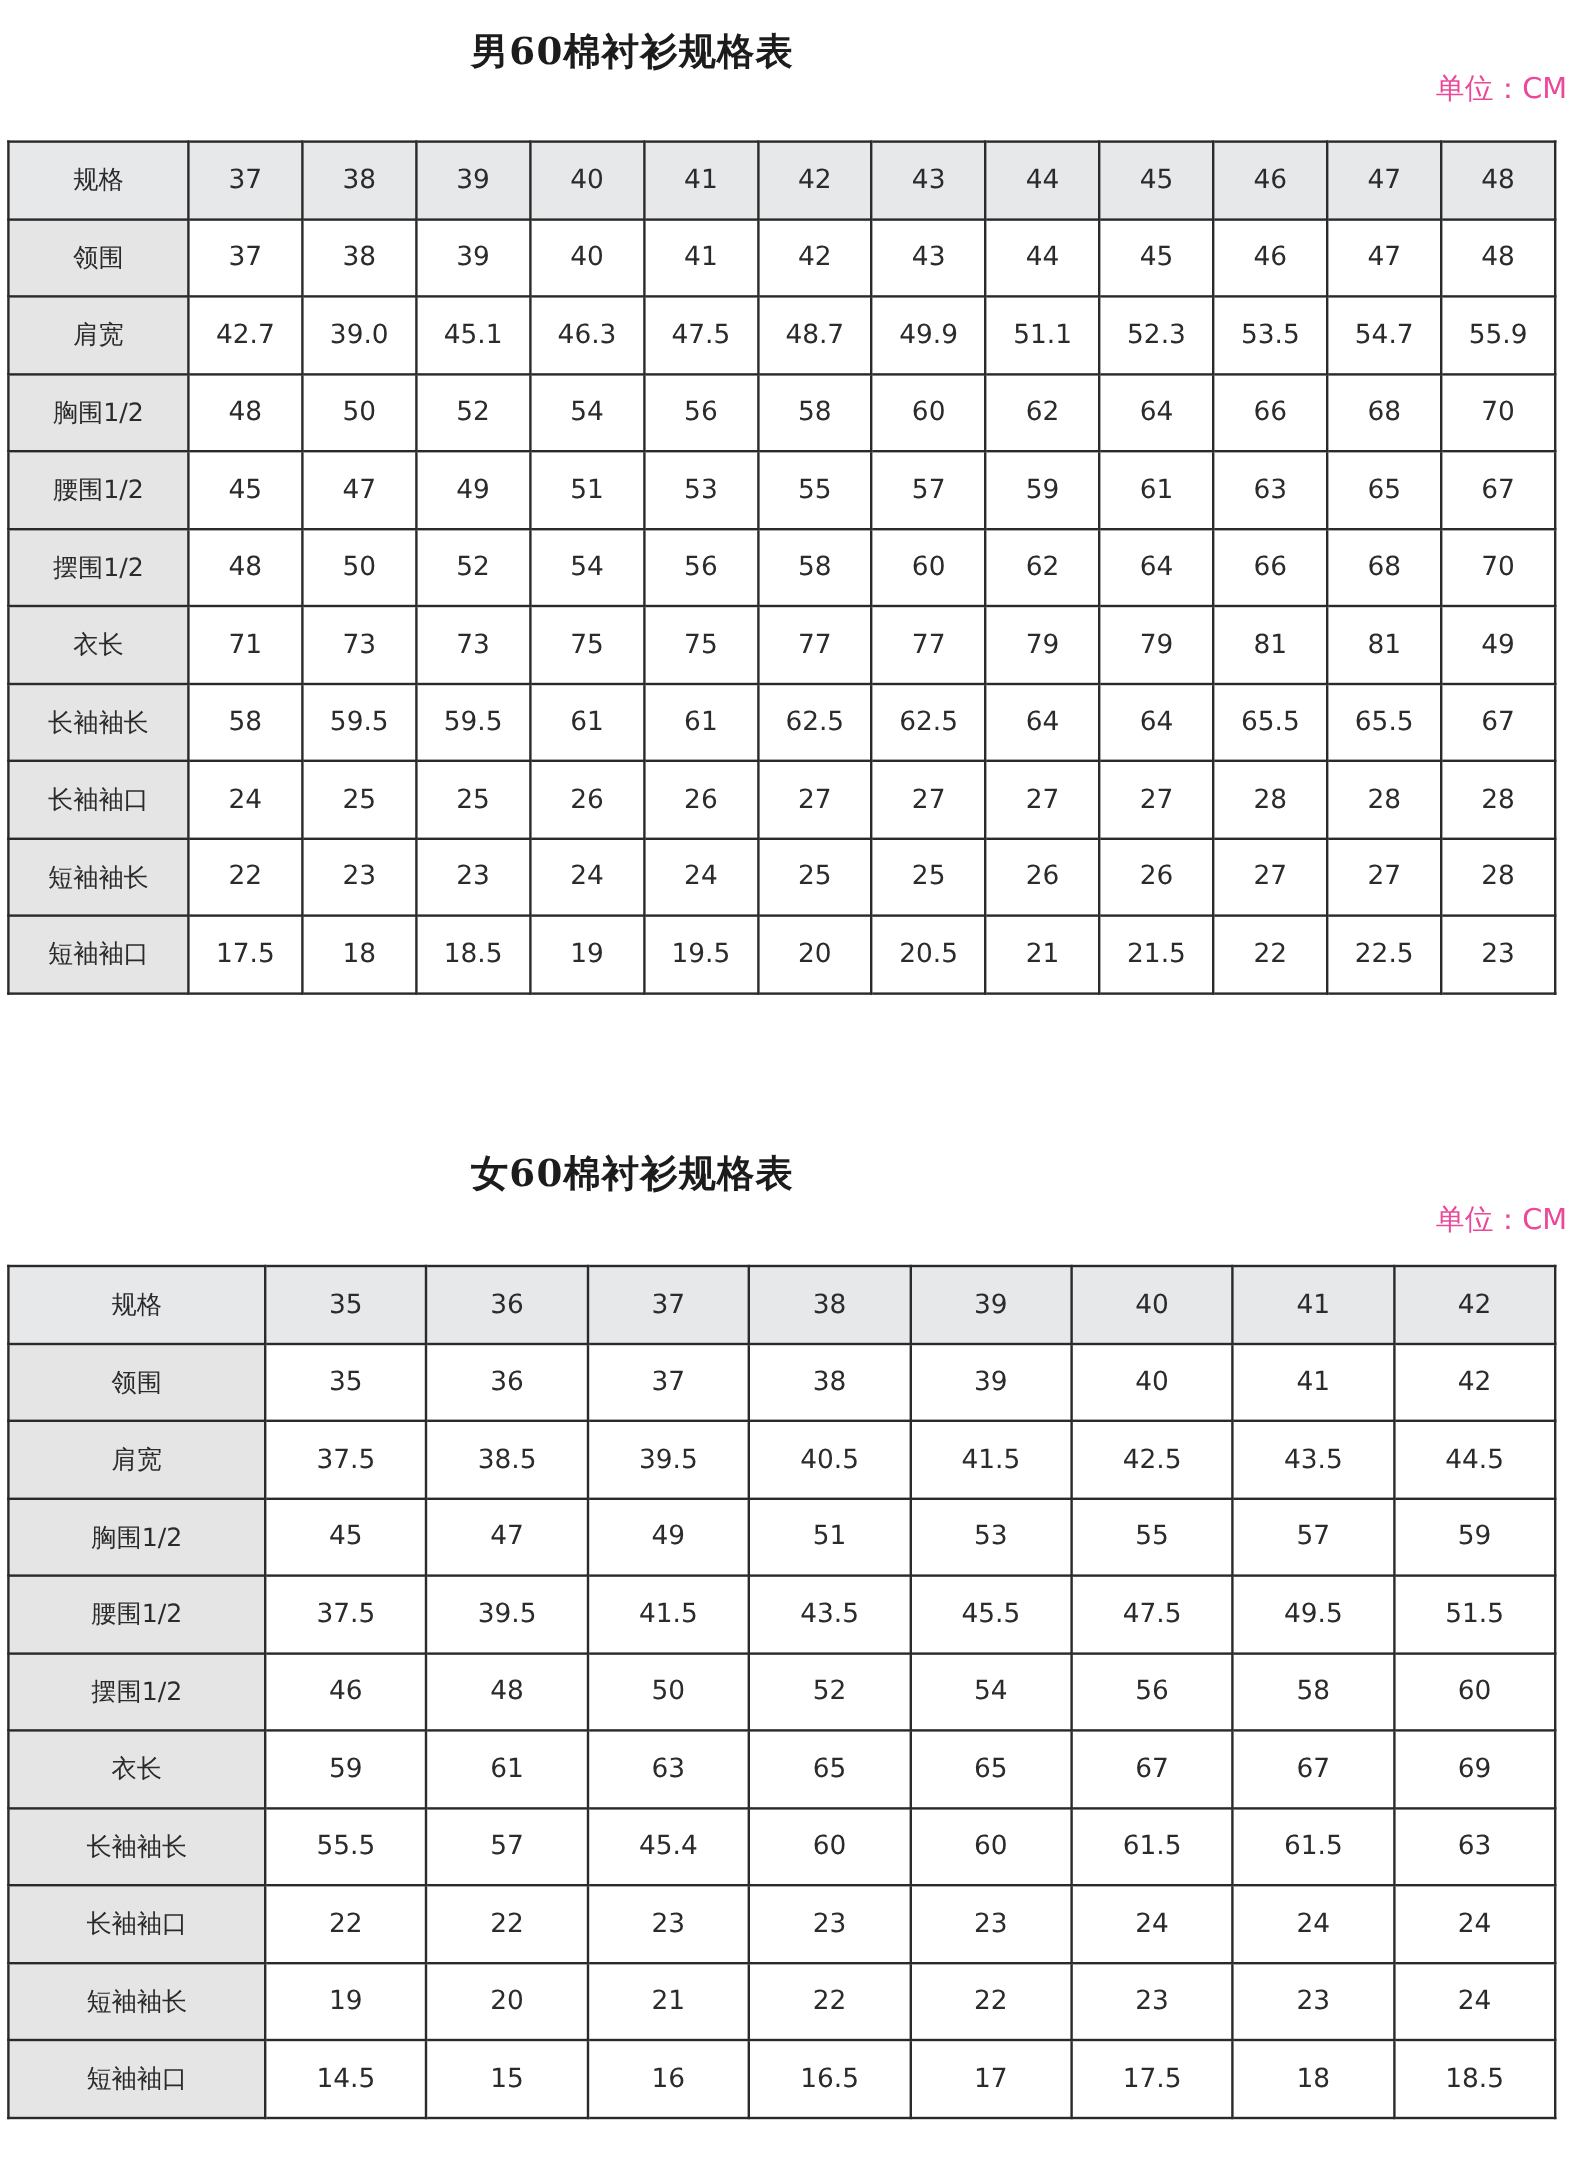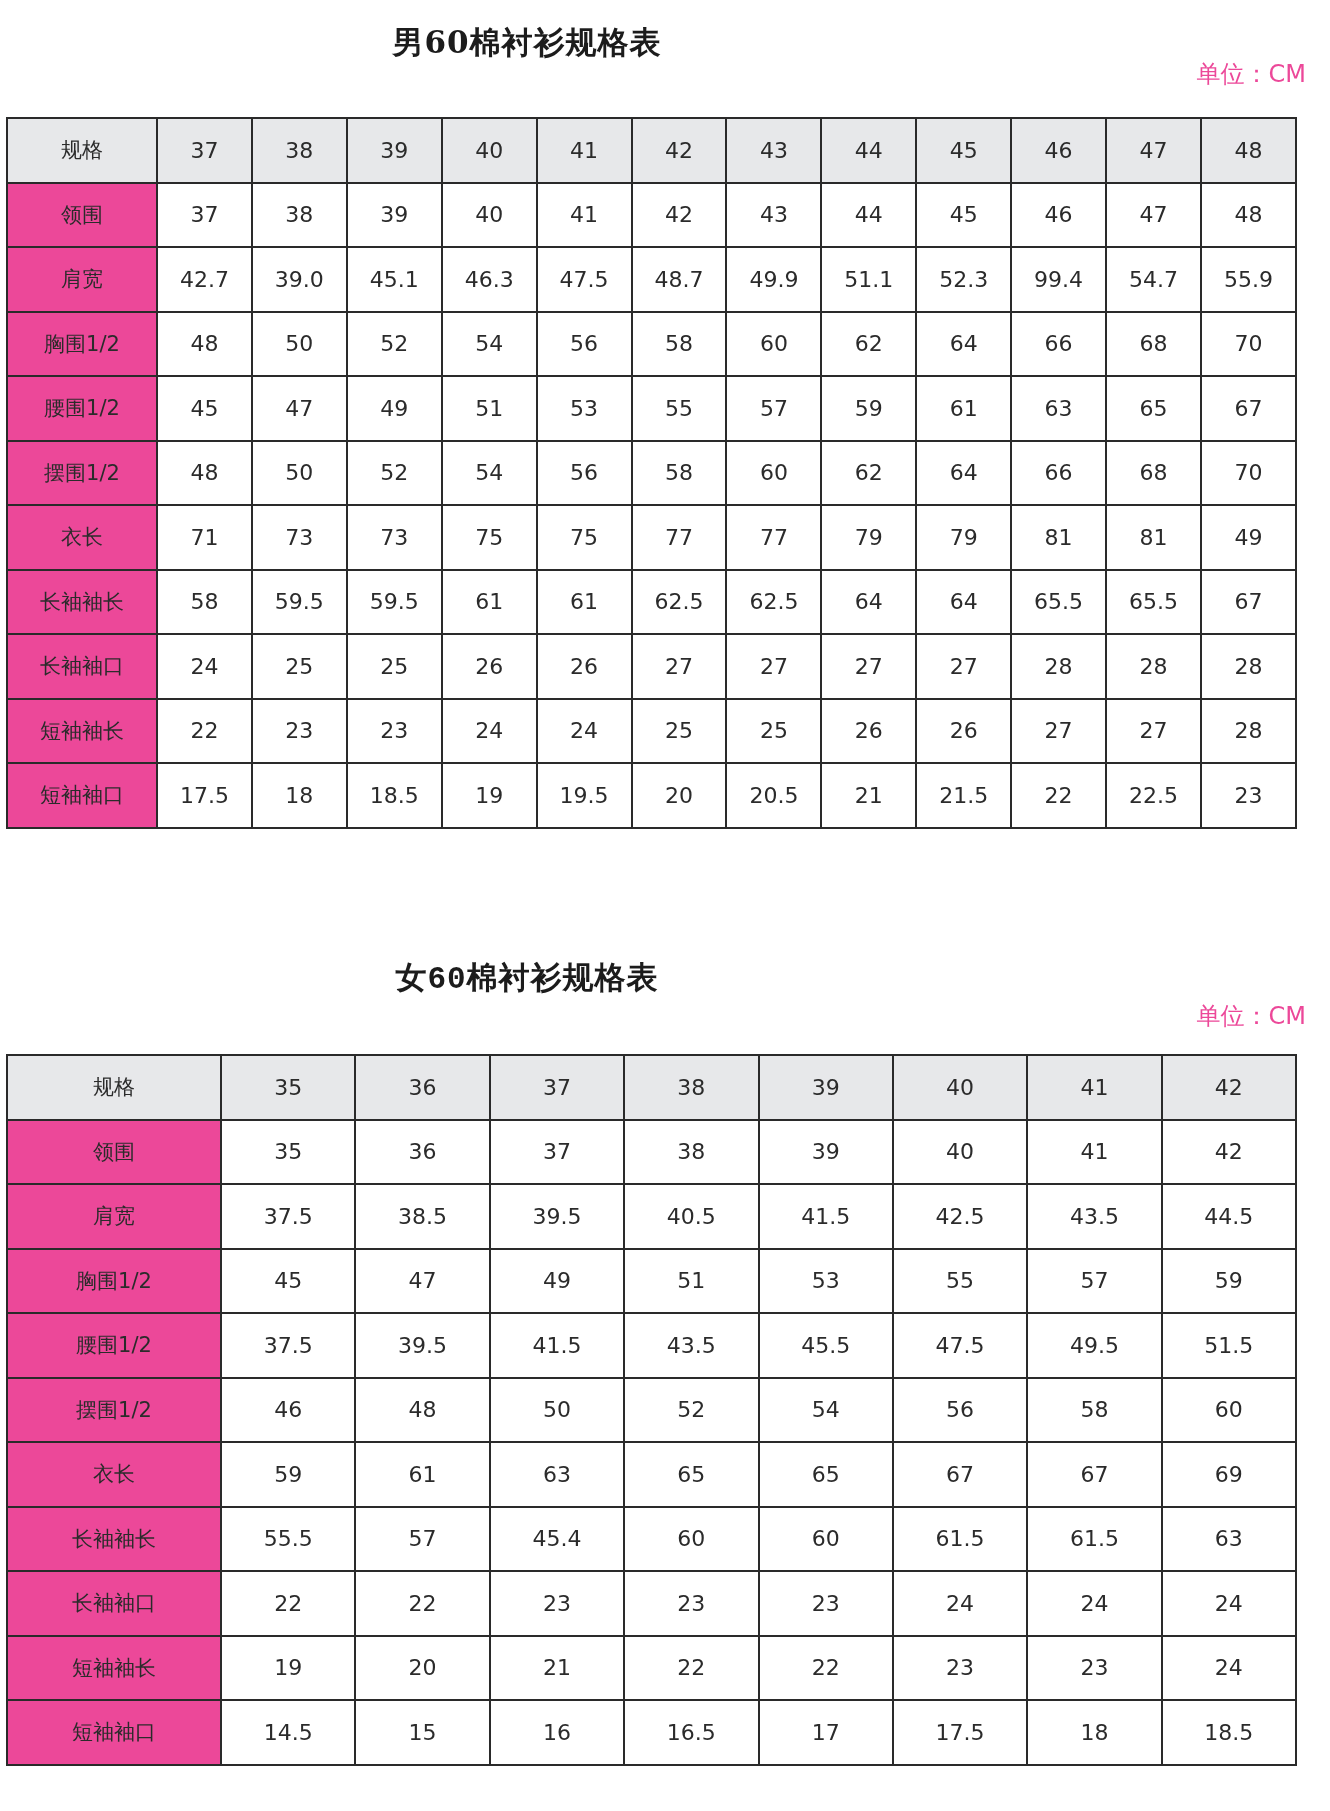--- a/index.html
+++ b/index.html
@@ -6,21 +6,21 @@
   body { width: 1330px; height: 1811px; position: relative; overflow: hidden;
          font-family: "DejaVu Sans", "Liberation Sans", sans-serif; color: #2b2b2b; }
   .title { position: absolute; left: 0; width: 1054px; text-align: center;
            font-family: "DejaVu Serif", "Liberation Serif", serif; font-weight: bold;
            font-size: 31px; color: #1c1c1c; letter-spacing: 1px; }
   .unit { position: absolute; right: 24px; font-size: 24px; color: #ec4899; }
   table.spec { position: absolute; left: 6px; width: 1289px; border-collapse: collapse;
                table-layout: fixed; }
   table.spec td { border: 2px solid #2a2a2a; text-align: center; vertical-align: middle;
                   font-size: 22px; color: #2b2b2b; padding: 0; height: 62.5px; }
-  table.spec td.label { background: #ec4899; font-size: 21px; }
+  table.spec td.label { background: #e5e5e5; font-size: 21px; }
   table.spec tr.head td { background: #e7e8ea; }
   #t1 { top: 117px; }
   #t2 { top: 1054px; }
 </style>
 </head>
 <body>
 
 <div class="title" style="top:22px;">男60棉衬衫规格表</div>
 <div class="unit" style="top:58px;">单位：CM</div>
 <table class="spec" id="t1">
@@ -74,21 +74,21 @@
         <td class="label">肩宽</td>
         <td>42.7</td>
         <td>39.0</td>
         <td>45.1</td>
         <td>46.3</td>
         <td>47.5</td>
         <td>48.7</td>
         <td>49.9</td>
         <td>51.1</td>
         <td>52.3</td>
-        <td>99.4</td>
+        <td>53.5</td>
         <td>54.7</td>
         <td>55.9</td>
       </tr>
       <tr>
         <td class="label">胸围1/2</td>
         <td>48</td>
         <td>50</td>
         <td>52</td>
         <td>54</td>
         <td>56</td>
@@ -201,21 +201,21 @@
         <td>20.5</td>
         <td>21</td>
         <td>21.5</td>
         <td>22</td>
         <td>22.5</td>
         <td>23</td>
       </tr>
     </tbody>
   </table>
 
-<div class="title" style="top:957px;font-family:Liberation Mono, monospace;">女60棉衬衫规格表</div>
+<div class="title" style="top:957px;">女60棉衬衫规格表</div>
 <div class="unit" style="top:1000px;">单位：CM</div>
 <table class="spec" id="t2">
     <colgroup>
       <col style="width: 214px;">
       <col style="width: 134.375px;">
       <col style="width: 134.375px;">
       <col style="width: 134.375px;">
       <col style="width: 134.375px;">
       <col style="width: 134.375px;">
       <col style="width: 134.375px;">

